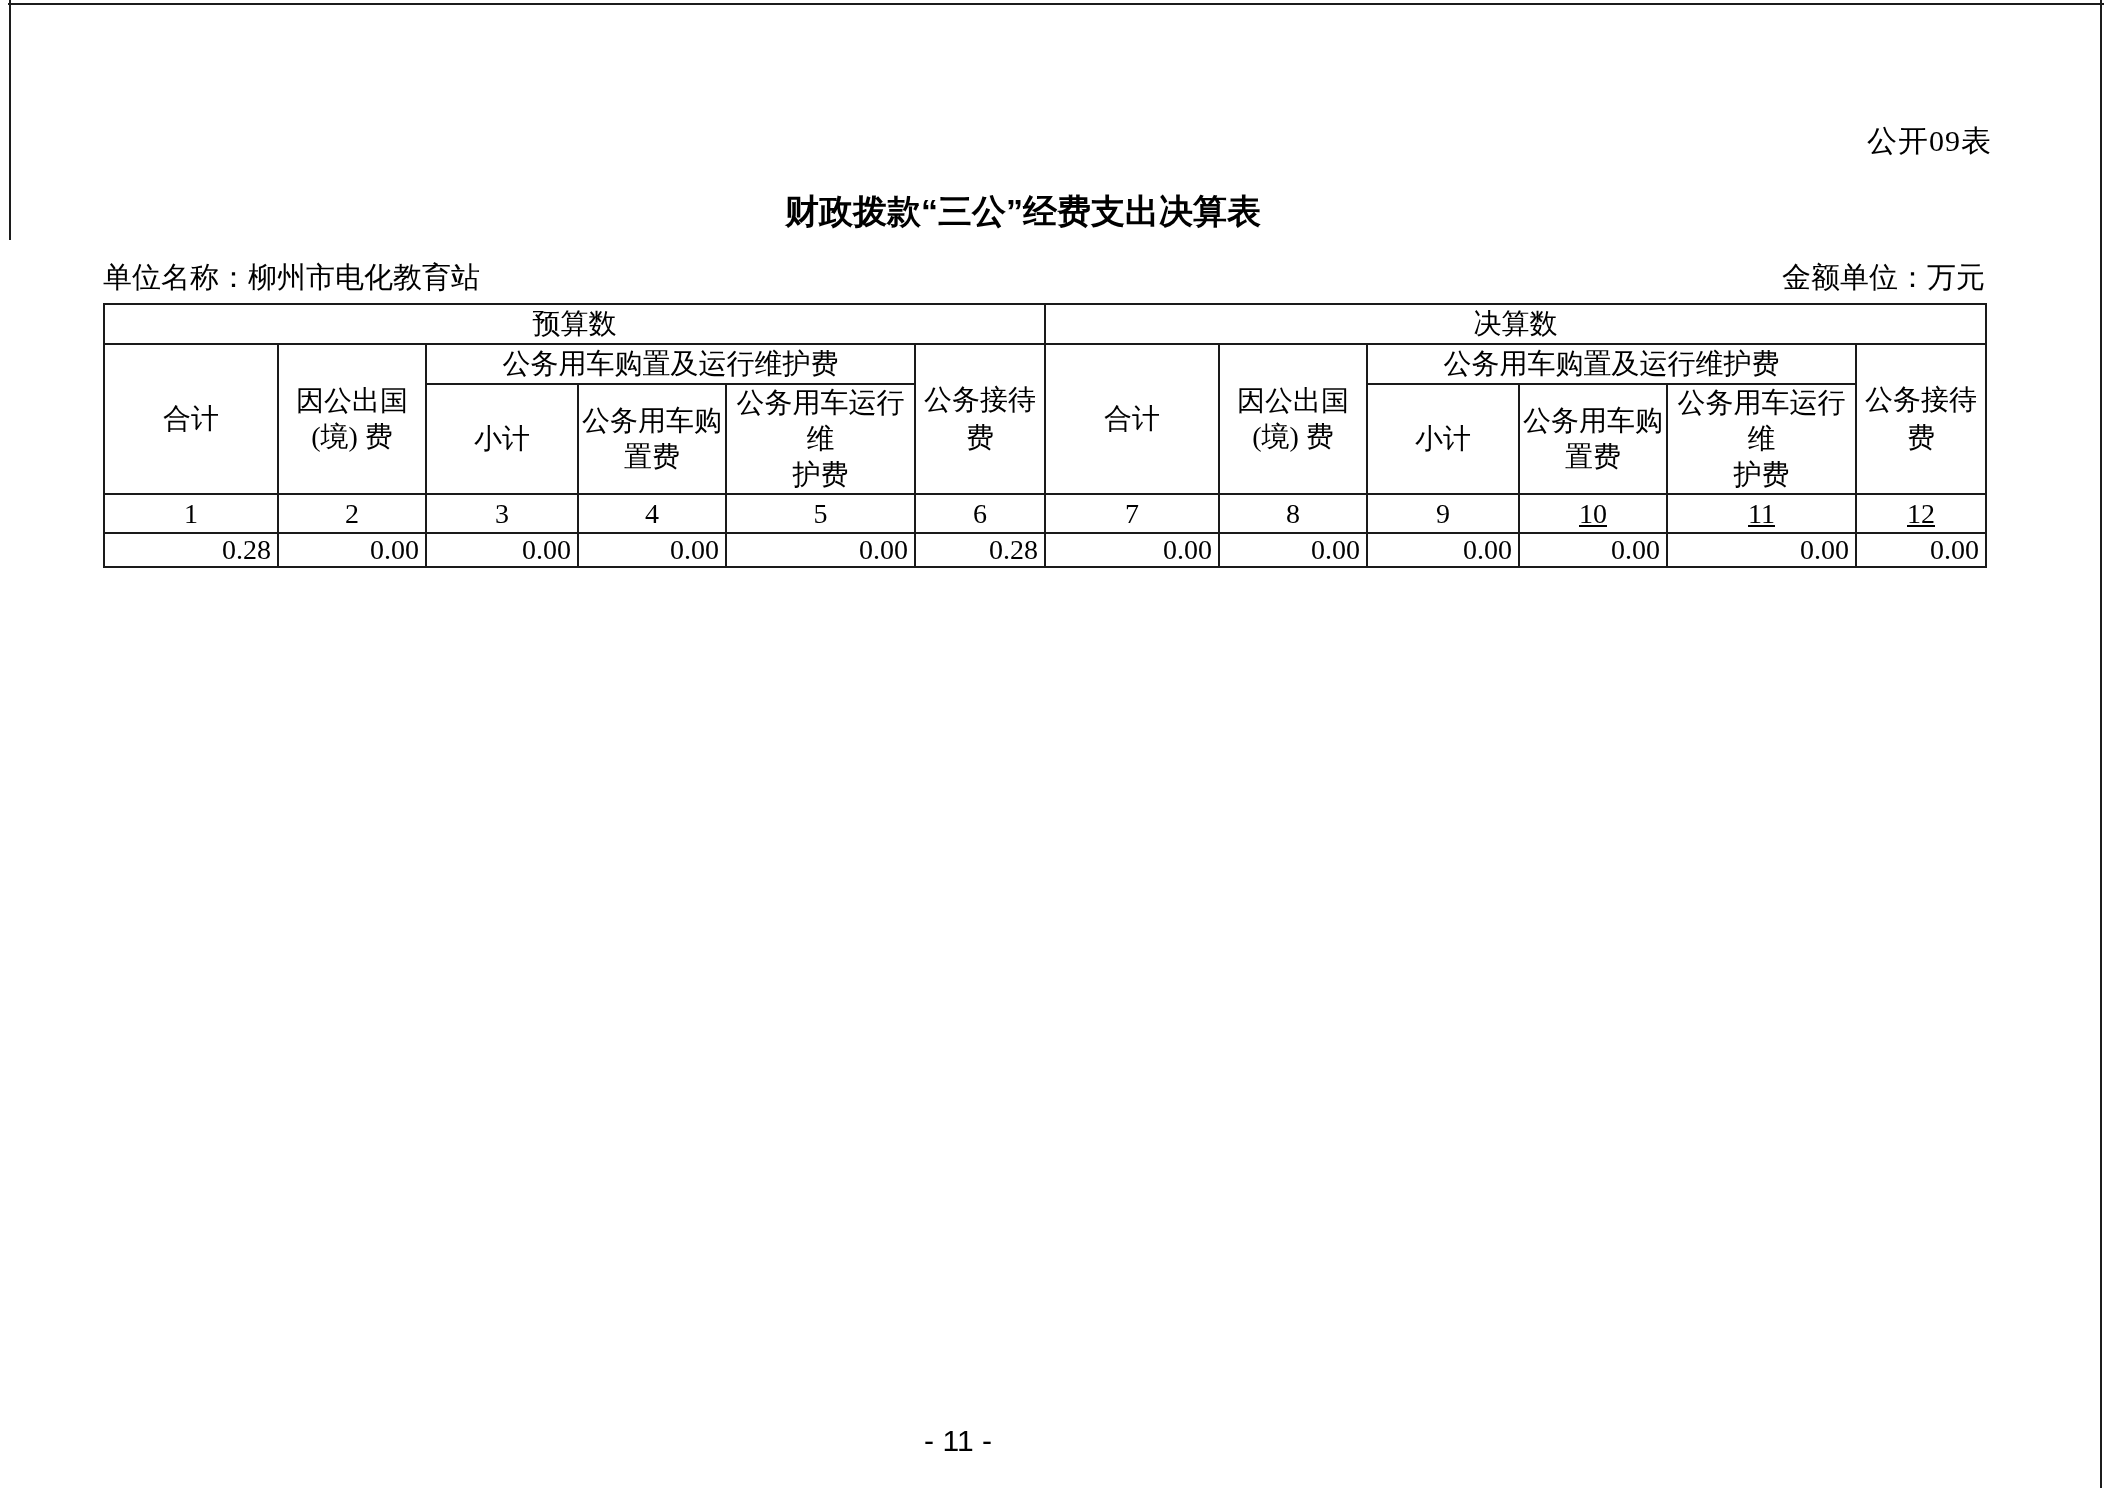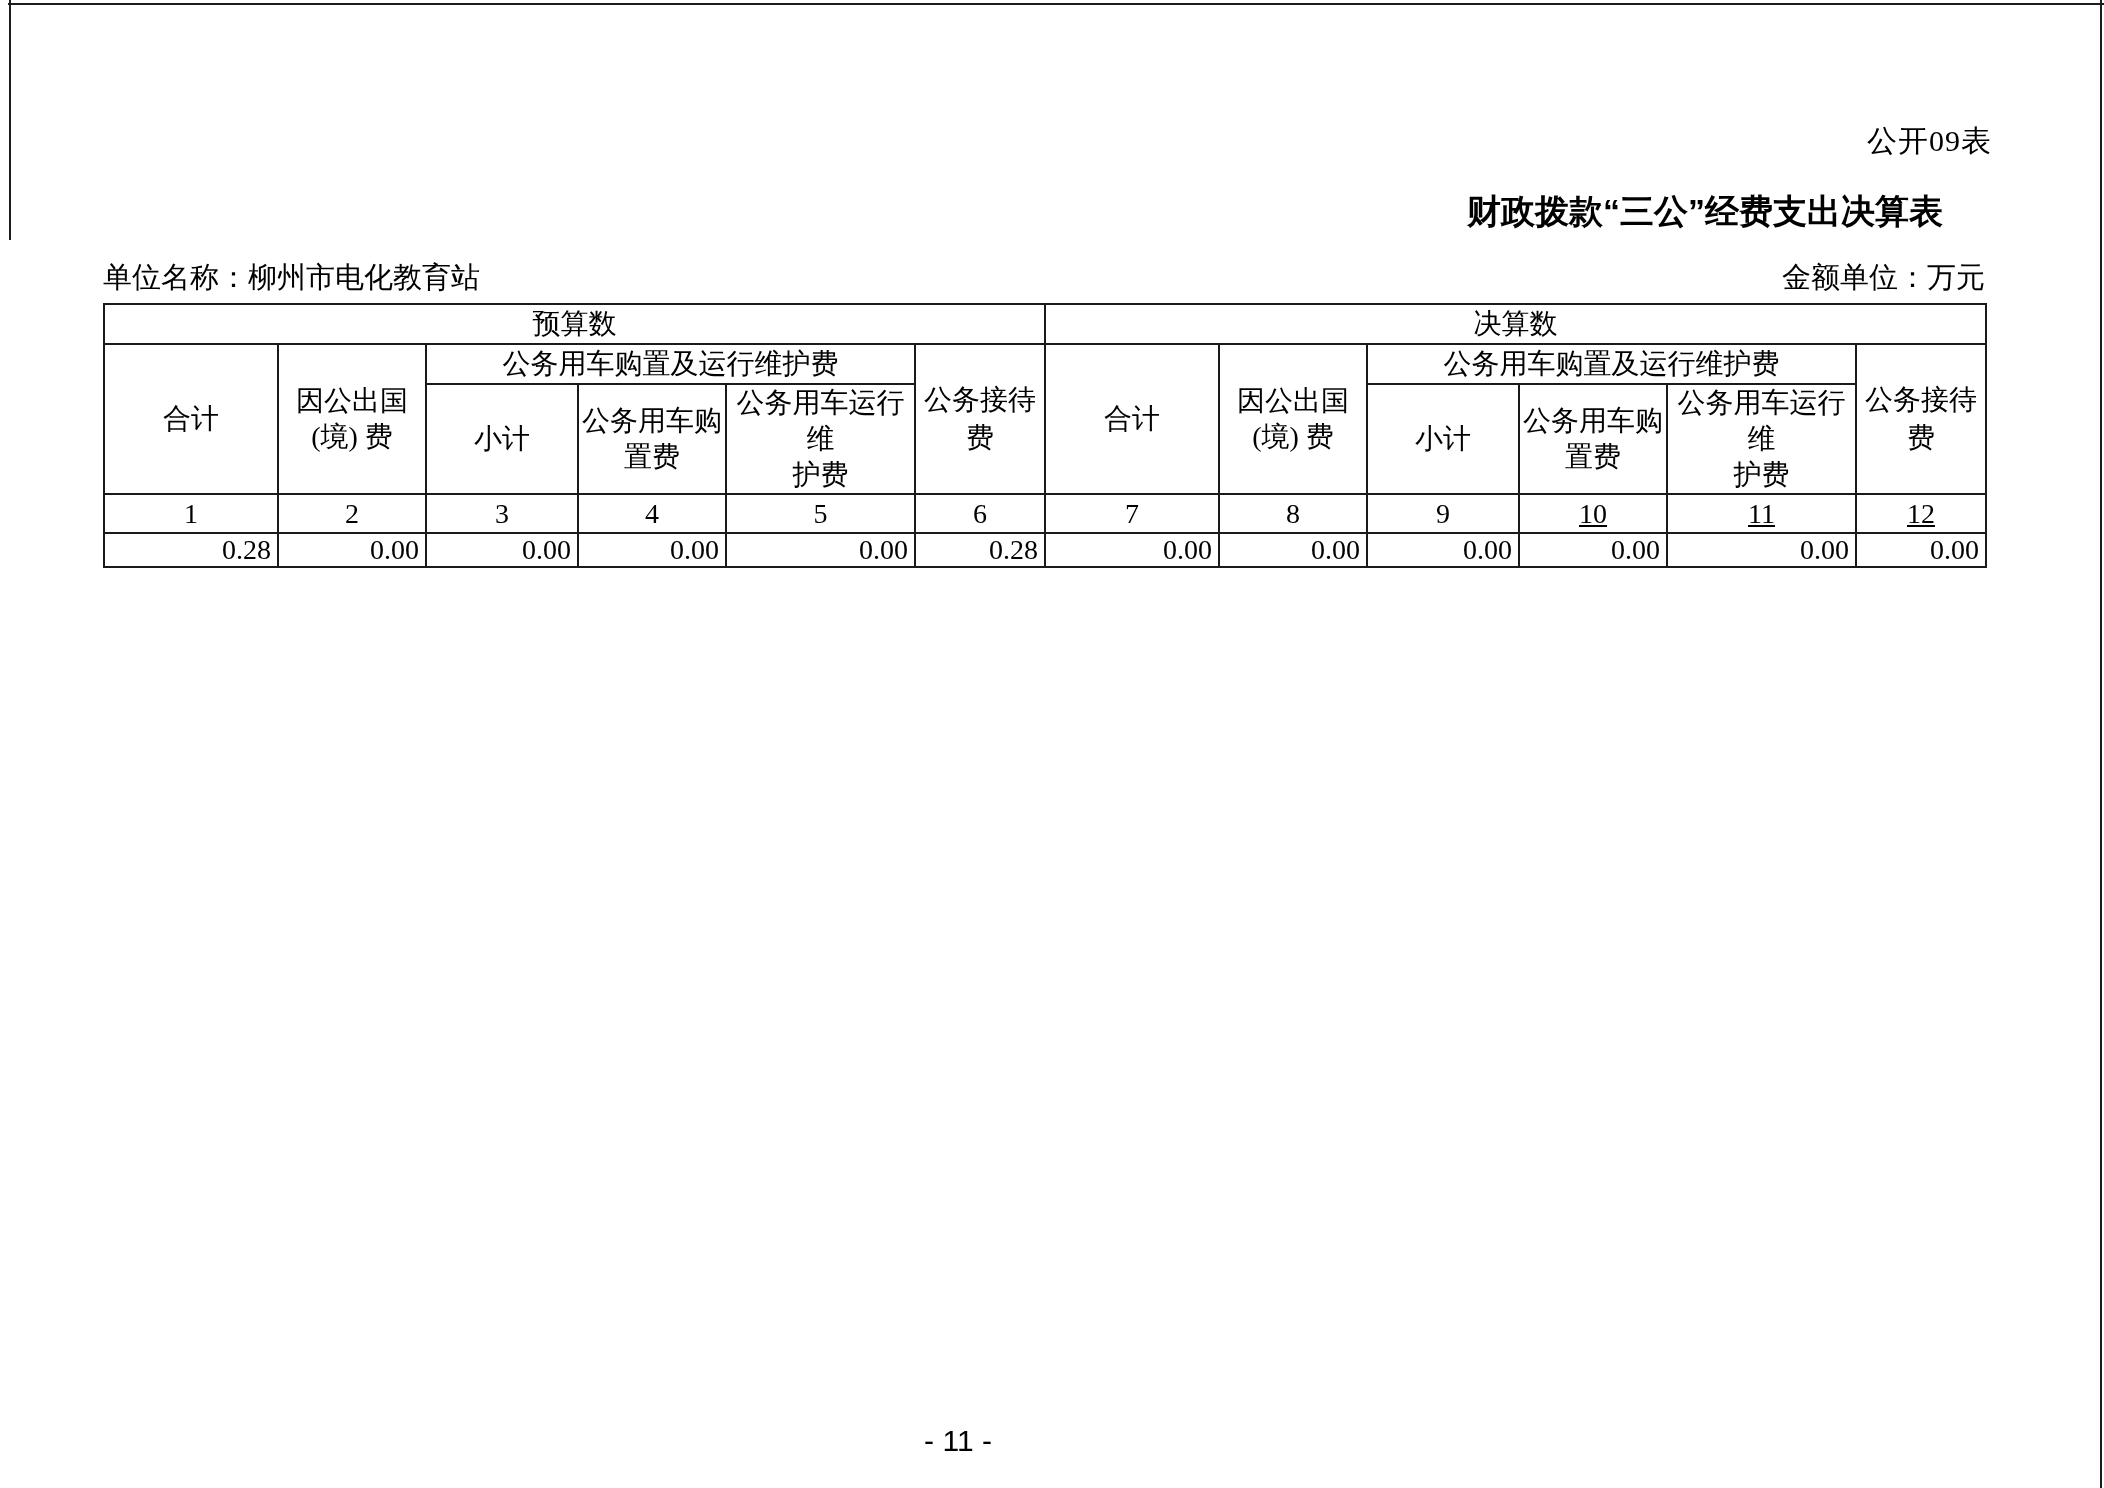--- a/index.html
+++ b/index.html
@@ -16,21 +16,21 @@
   .edge-top    { position: absolute; top: 3px; left: 8px; right: 0; height: 2px; background: #1c1c1c; }
   .edge-right  { position: absolute; top: 0; bottom: 0; right: 2px; width: 2px; background: #1c1c1c; }
   .edge-left   { position: absolute; top: 0; left: 9px; width: 2px; height: 240px; background: #1c1c1c; }
 
   .form-code {
     position: absolute; top: 121px; right: 112px;
     font-size: 30px; letter-spacing: 1px; margin-left: 28px;
   }
   .doc-title {
     position: absolute; top: 189px; left: 103px; width: 1840px;
-    text-align: right; font-size: 34px; font-weight: bold;
+    text-align: center; font-size: 34px; font-weight: bold;
     font-family: "Liberation Sans", "DejaVu Sans", sans-serif;
     margin: 0;
   }
   .meta-row {
     position: absolute; top: 260px; left: 103px; width: 1882px;
     display: flex; justify-content: space-between;
     font-size: 29px; line-height: 34px; text-align: right;
   }
   table.expense {
     position: absolute; top: 303px; left: 103px;

